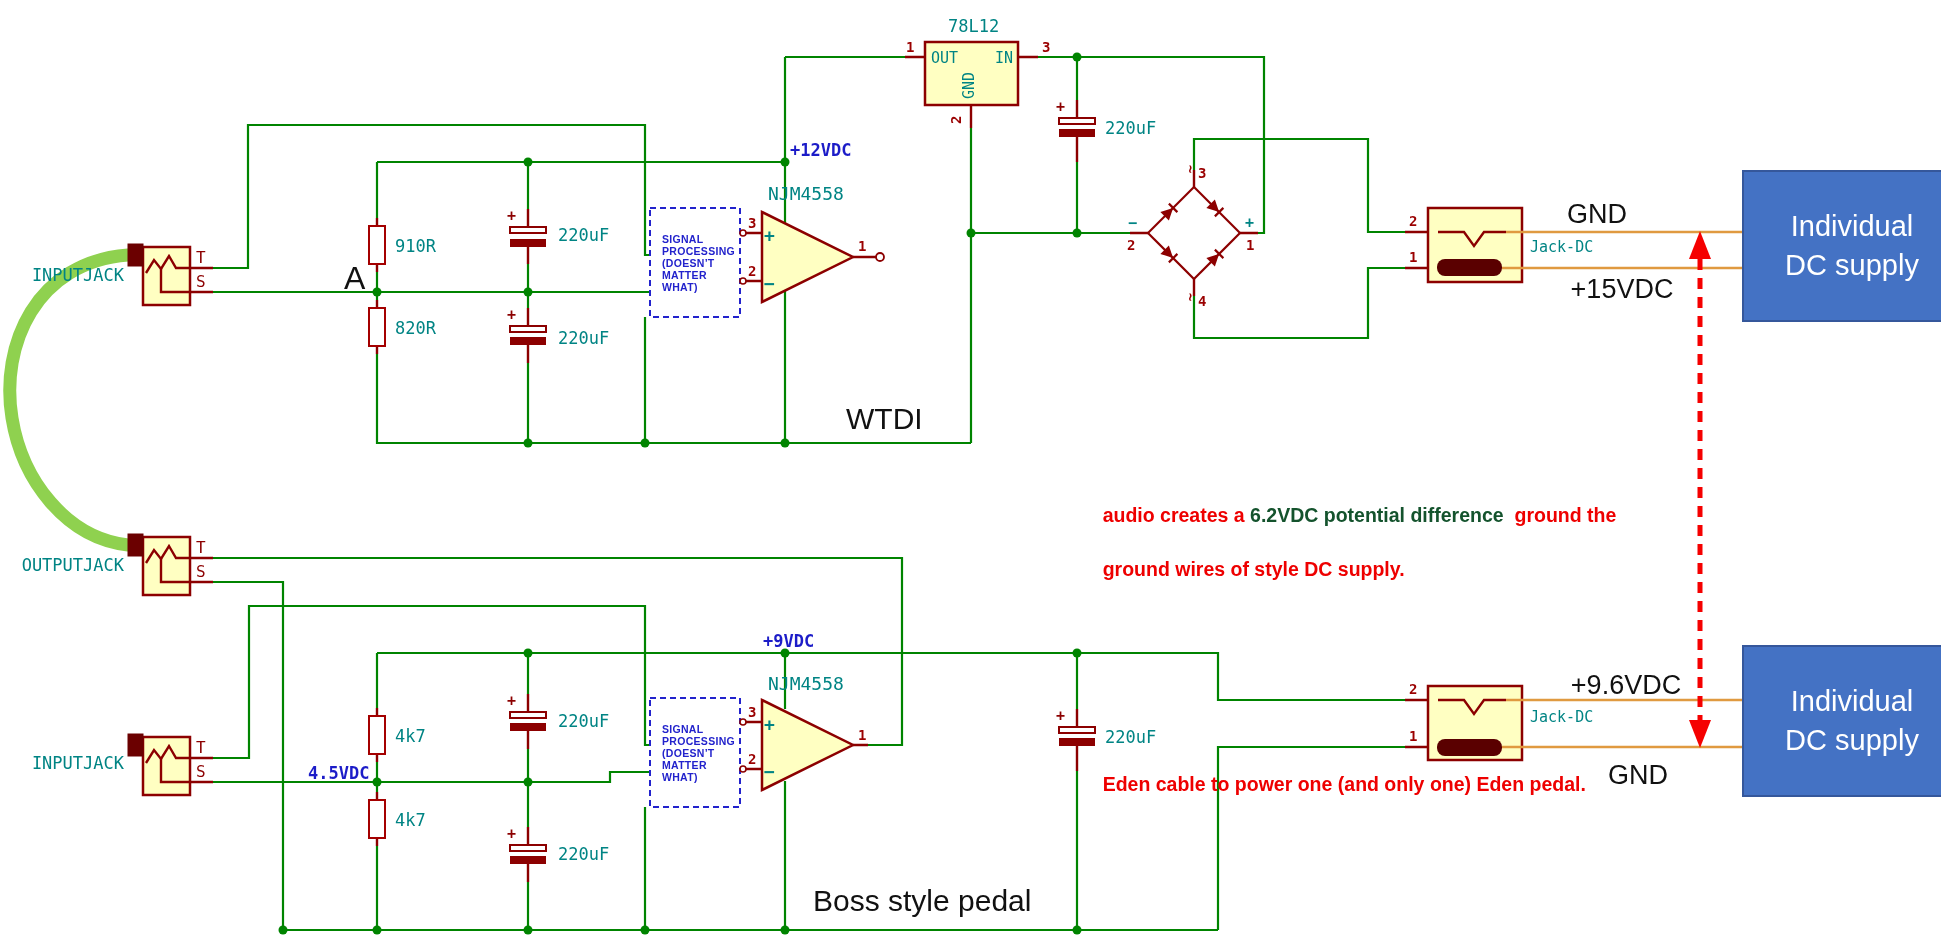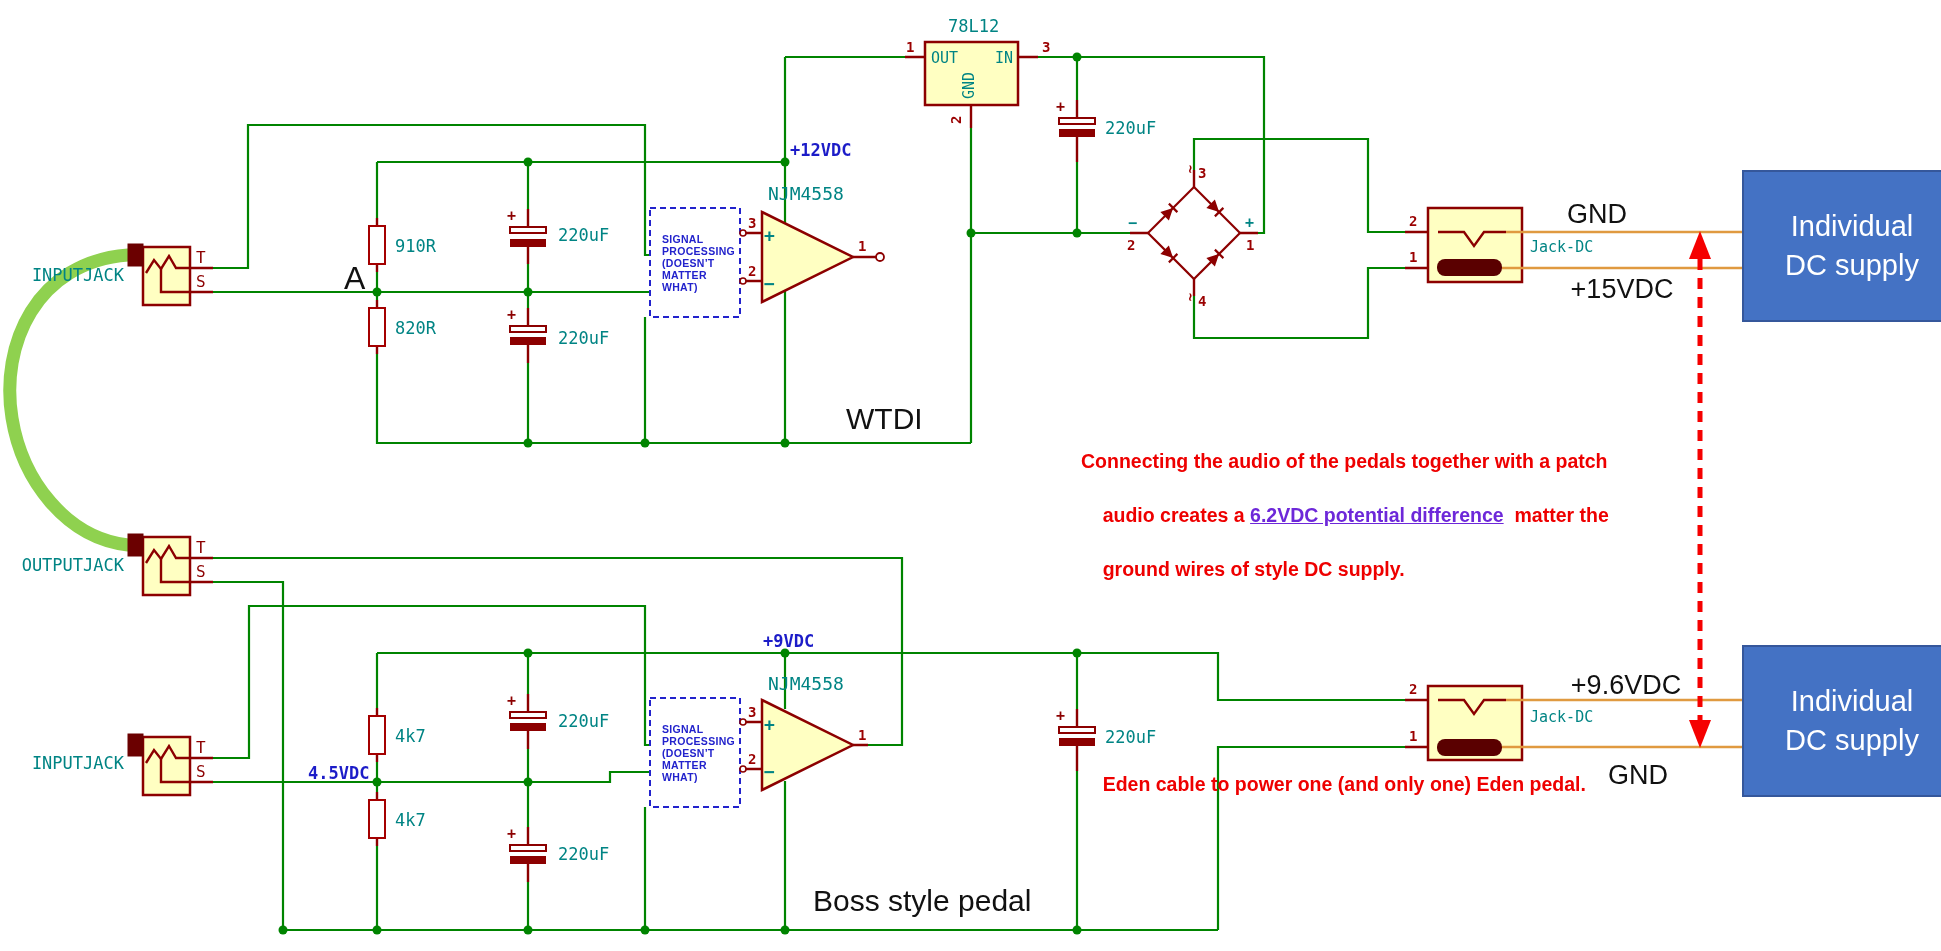--- a/index.html
+++ b/index.html
@@ -37,21 +37,21 @@
   .big{font:27px "Liberation Sans",sans-serif;fill:#111;}
   .name{font:30px "Liberation Sans",sans-serif;fill:#111;}
   .alabel{font:32px "Liberation Sans",sans-serif;fill:#111;}
 
   
   .supply-box{position:absolute;width:220px;height:152px;background:#4472C4;border:2px solid #35579B;
     box-sizing:border-box;display:flex;flex-direction:column;align-items:center;justify-content:center;
     color:#fff;font-size:29px;line-height:39px;}
   .note{position:absolute;left:1081px;top:394px;width:610px;color:#EE0000;font-weight:bold;
     font-size:19.5px;line-height:27px;white-space:pre-wrap;}
-  .note .blk{color:#6d28d9;text-decoration:underline;}
+  .note .blk{color:#14532d;}
   .note .p2{margin-top:26px;}
 </style>
 </head>
 <body>
 
 <svg width="1941" height="951" viewBox="0 0 1941 951">
   <defs>
     <g id="jackg">
       <rect x="143" y="247" width="47" height="58" class="compfill"></rect>
       <rect x="128" y="244" width="15" height="22" fill="#6B0000" stroke="#6B0000"></rect>
@@ -344,19 +344,19 @@
 <div class="supply-box" style="left:1742px;top:170px;">
   <span>Individual</span>
   <span>DC supply</span>
 </div>
 <div class="supply-box" style="left:1742px;top:645px;">
   <span>Individual</span>
   <span>DC supply</span>
 </div>
 
 <div class="note">
-  <div><span>Connecting the audio of the pedals together with a patch</span><br>
-    <span>audio creates a </span><span class="blk">6.2VDC potential difference</span><span>  matter the</span><br>
+  <div><br>
+    <span>audio creates a </span><span class="blk">6.2VDC potential difference</span><span>  ground the</span><br>
     <span>ground wires of style DC supply.</span></div>
   <div class="p2"><br>
     <br>
     <span>Eden cable to power one (and only one) Eden pedal.</span></div>
 </div>
 
 </body></html>

